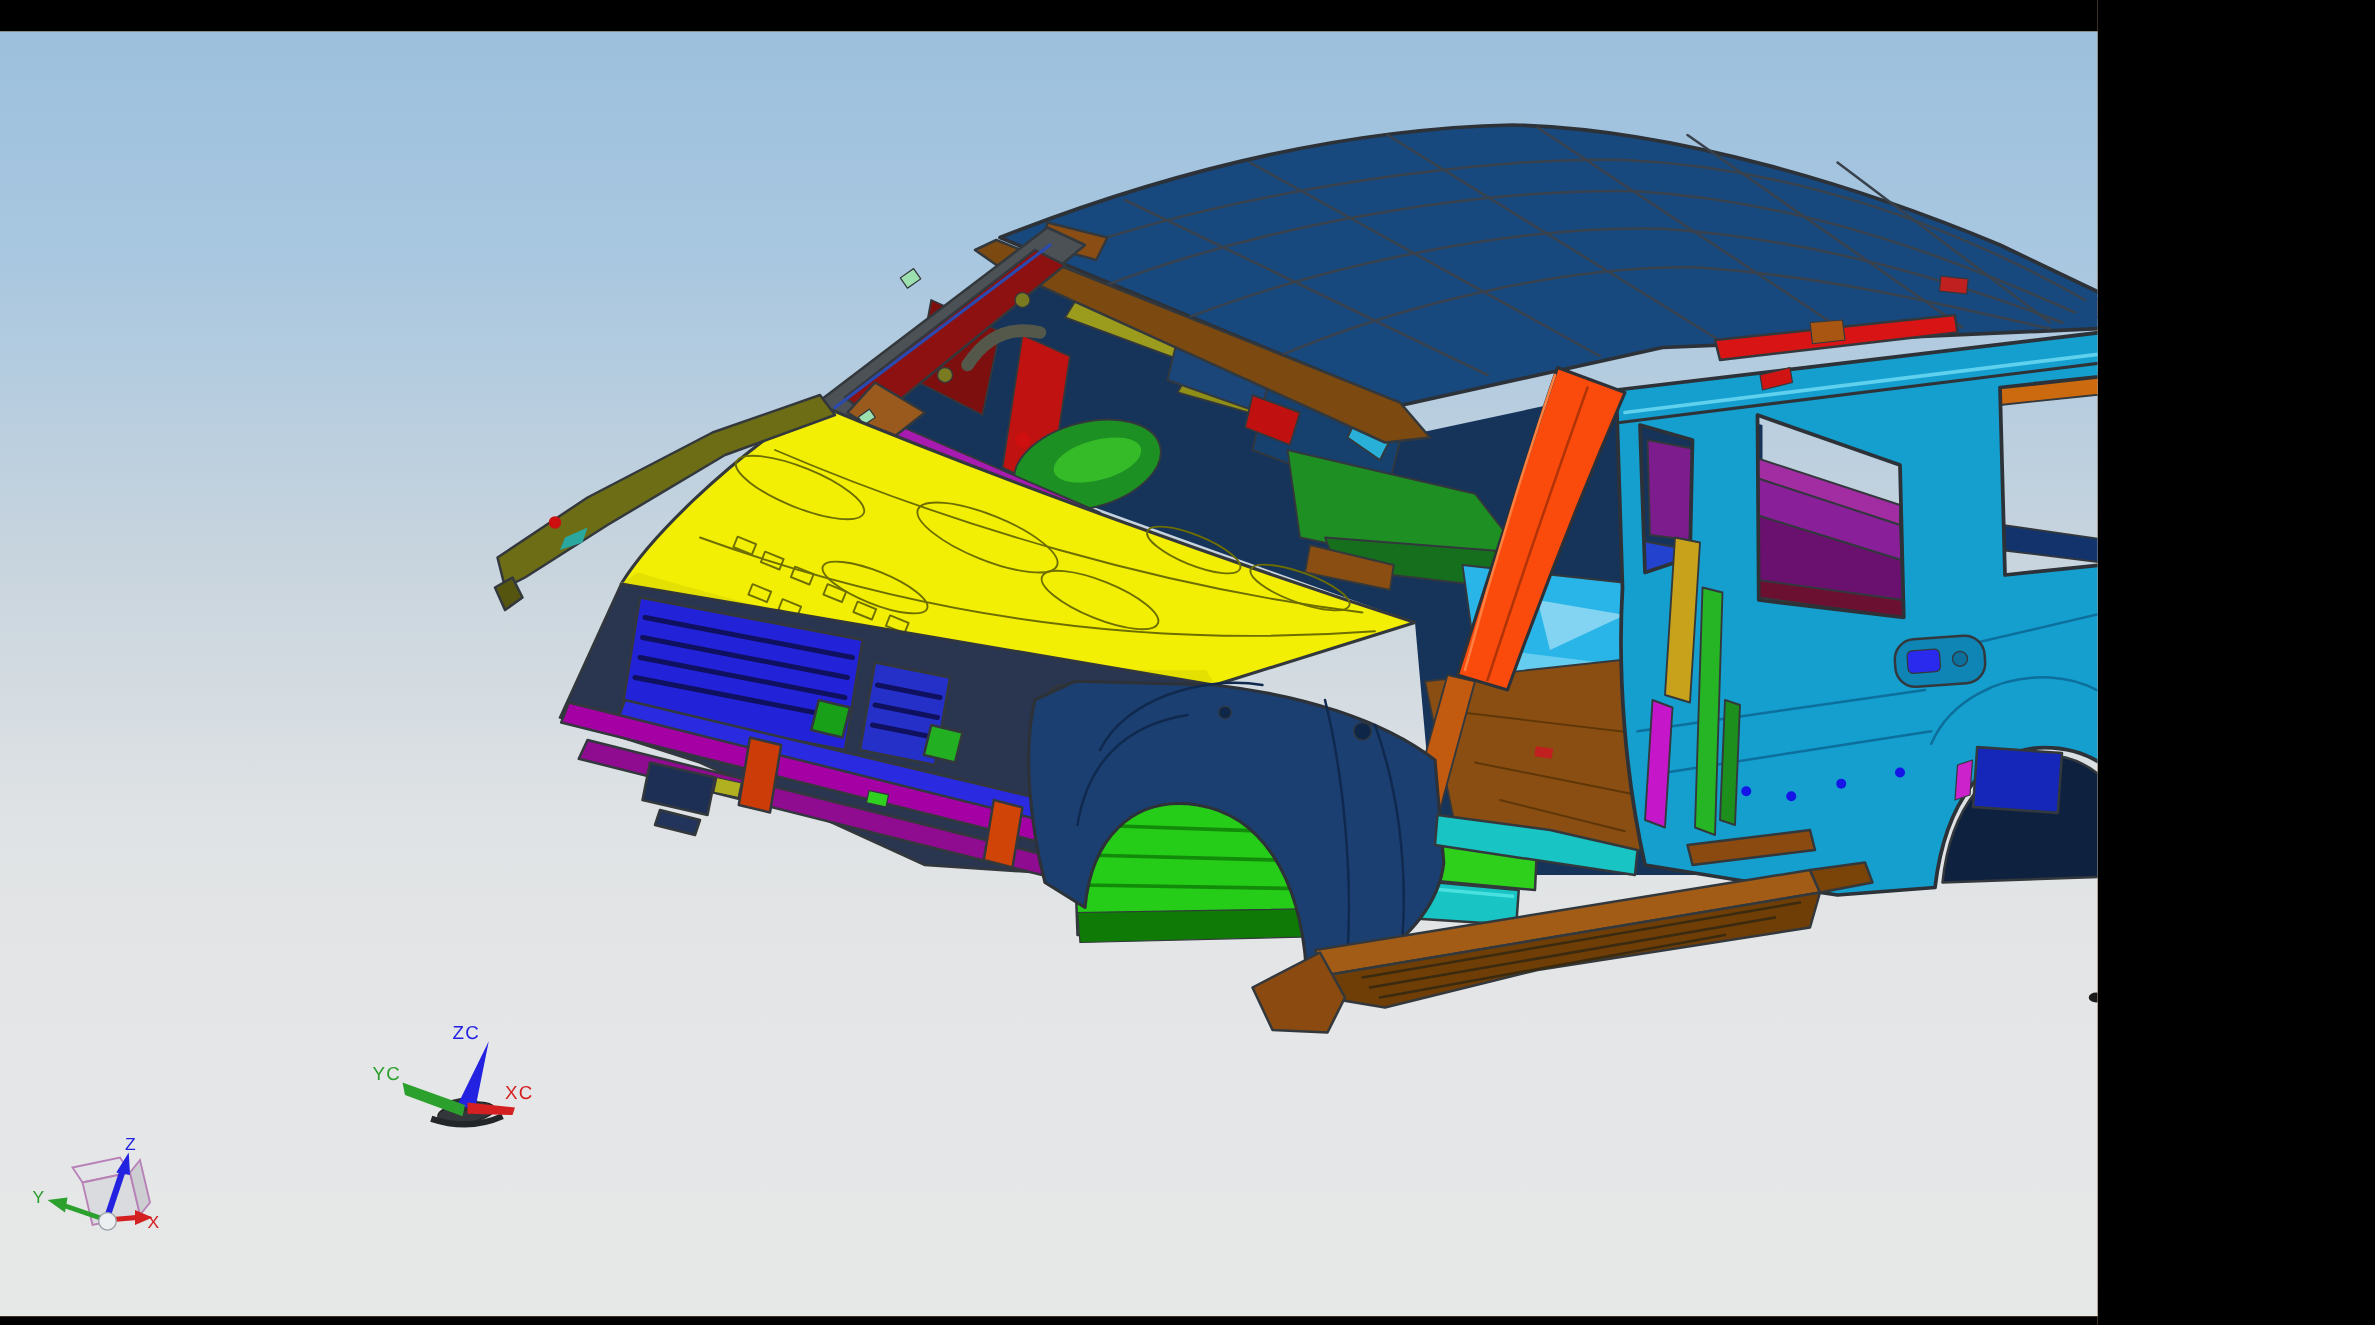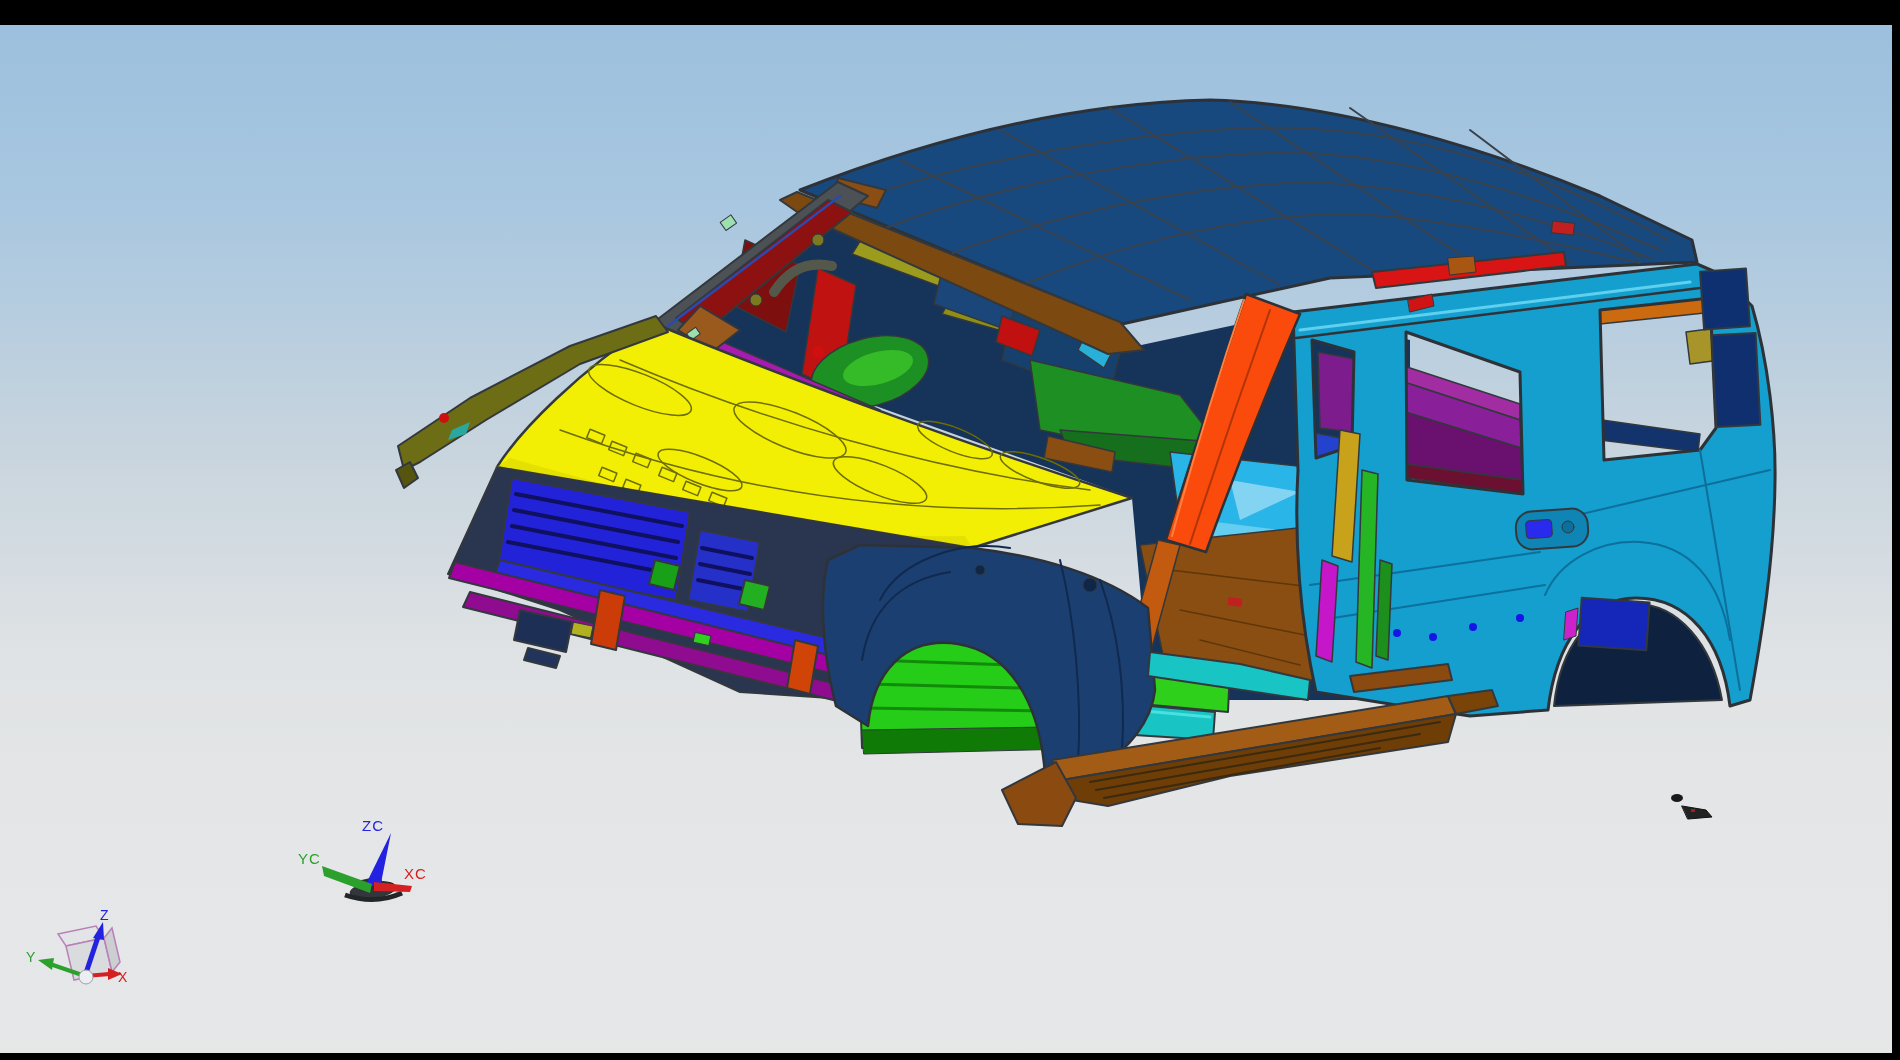--- a/index.html
+++ b/index.html
@@ -1,16 +1,16 @@
 <!DOCTYPE html>
 <html><head>
 <meta charset="utf-8">
 <style>
   html,body{margin:0;padding:0;background:#000;}
-  .screen{position:relative;width:1900px;height:1060px;background:#fdba74;overflow:hidden;
+  .screen{position:relative;width:1678px;height:1060px;background:#fdba74;overflow:hidden;
           font-family:"Liberation Sans",sans-serif;}
   svg{display:block}
   text.axis-label{font-family:"Liberation Sans",sans-serif;font-size:15px;letter-spacing:1px;}
   text.axis-label-sm{font-family:"Liberation Sans",sans-serif;font-size:14px;letter-spacing:.5px;}
 </style>
 </head>
 <body>
 
 <div class="screen">
 <svg width="1900" height="1060" viewBox="0 0 1900 1060">

